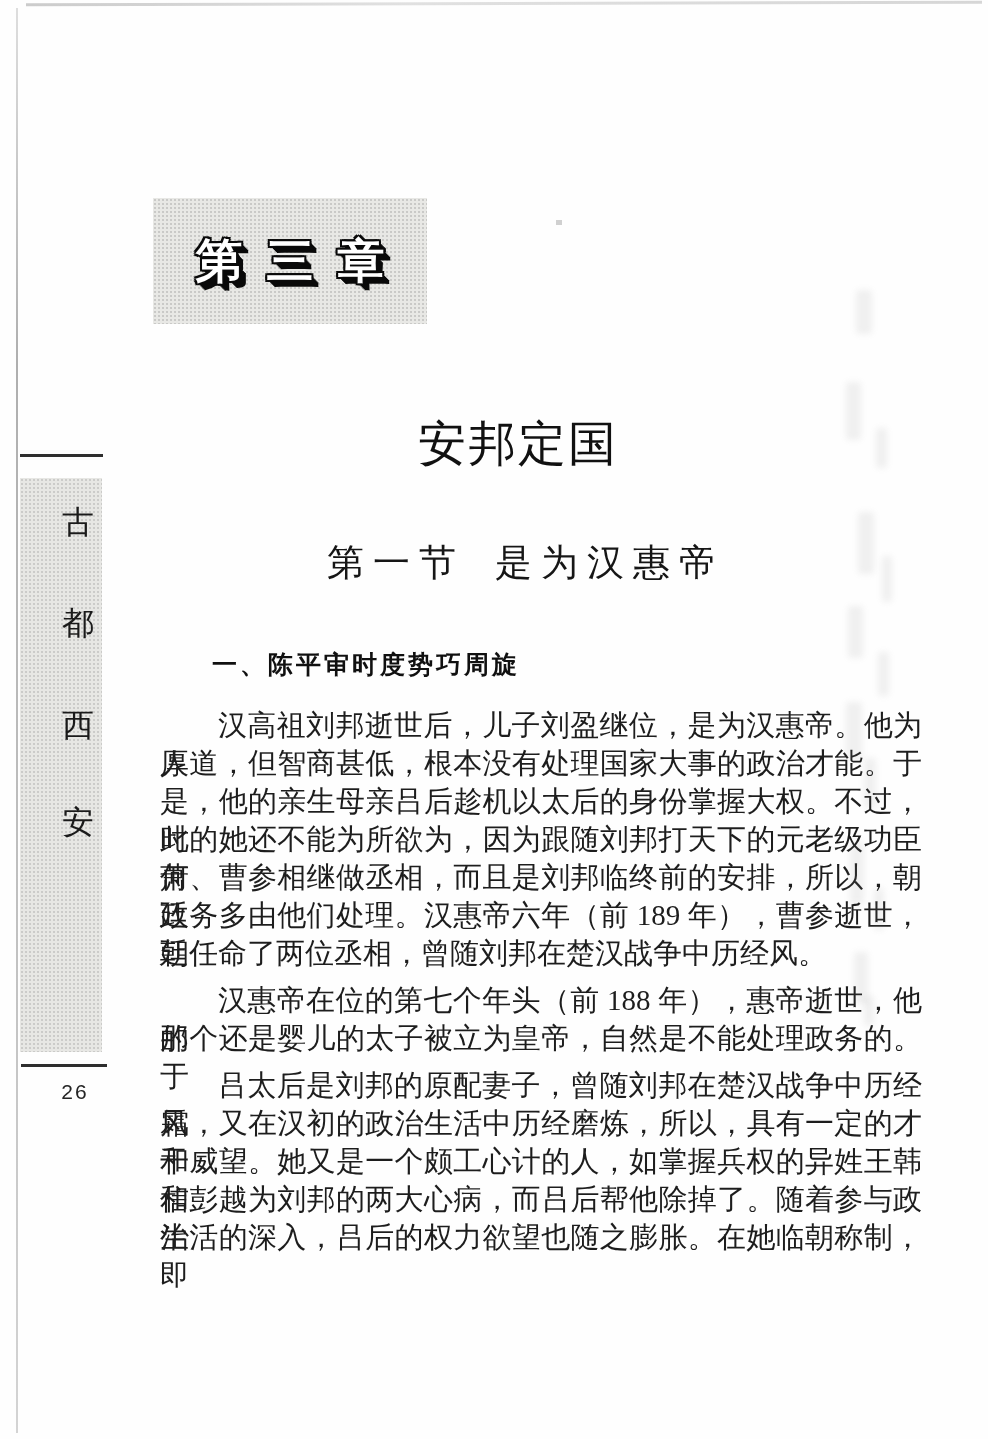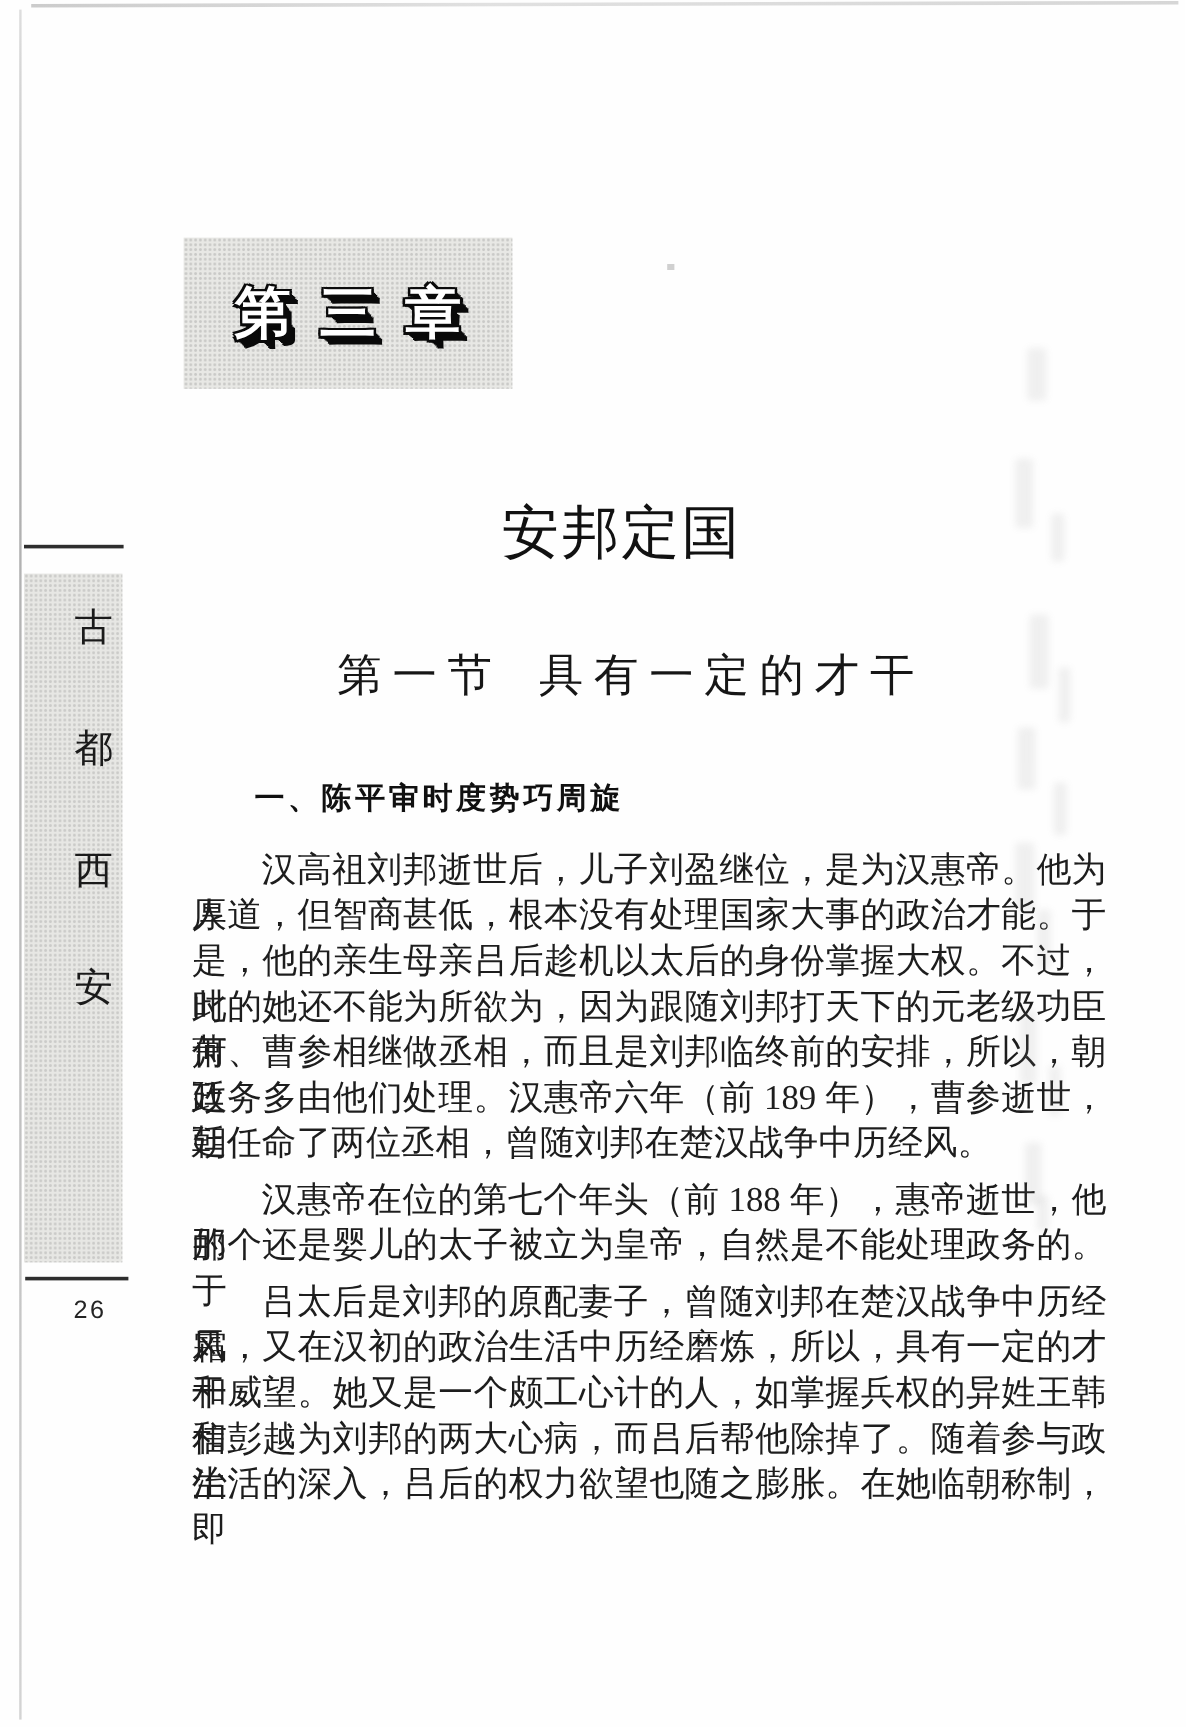--- a/index.html
+++ b/index.html
@@ -131,21 +131,21 @@
   <div class="top-edge-line"></div>
   <div class="left-edge-line"></div>
 
   <div class="chapter-box">
     <span class="chapter-label">第三章</span>
   </div>
 
   <div class="main-title">安邦定国</div>
 
   <div class="section-heading">
-    <span class="sec-num">第一节</span><span class="sec-gap"></span><span class="sec-title">具有一定的才干</span>
+    <span class="sec-num">第一节</span><span class="sec-gap"></span><span class="sec-title">是为汉惠帝</span>
   </div>
 
   <div class="subsection-heading">一、陈平审时度势巧周旋</div>
 
   <div class="body-text">
     <div class="para">
       <div class="bline first">汉高祖刘邦逝世后，儿子刘盈继位，是为汉惠帝。他为人</div>
       <div class="bline">厚道，但智商甚低，根本没有处理国家大事的政治才能。于</div>
       <div class="bline">是，他的亲生母亲吕后趁机以太后的身份掌握大权。不过，此</div>
       <div class="bline">时的她还不能为所欲为，因为跟随刘邦打天下的元老级功臣萧</div>

